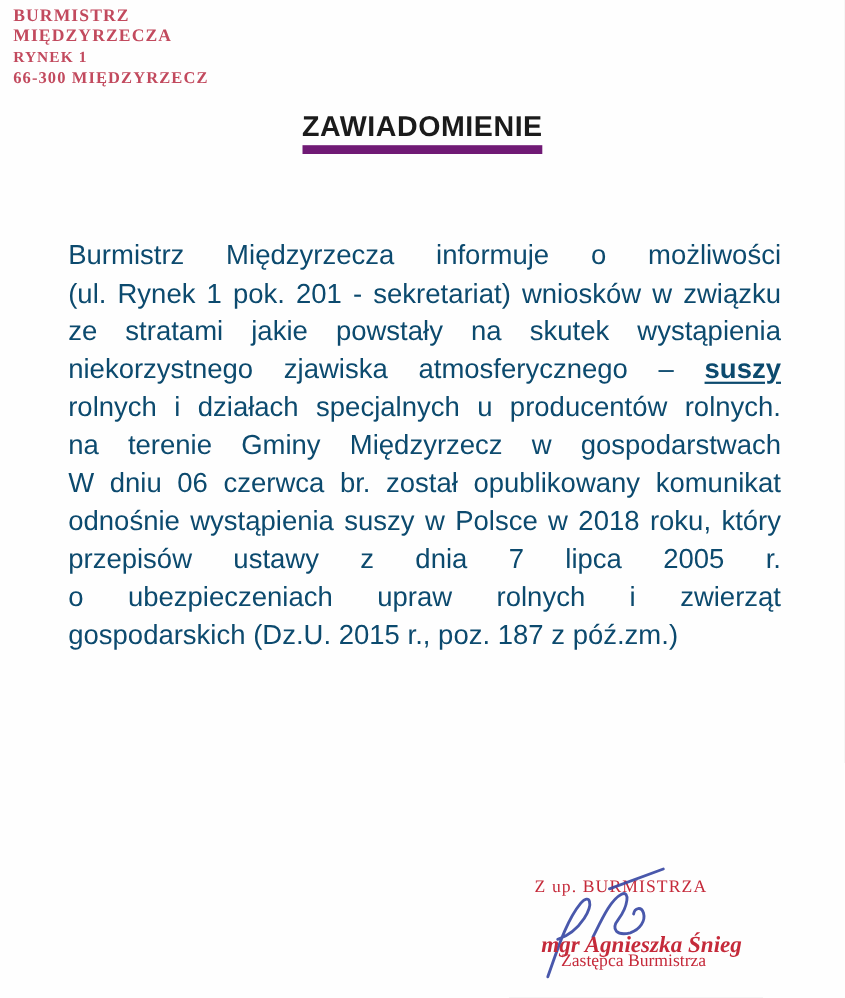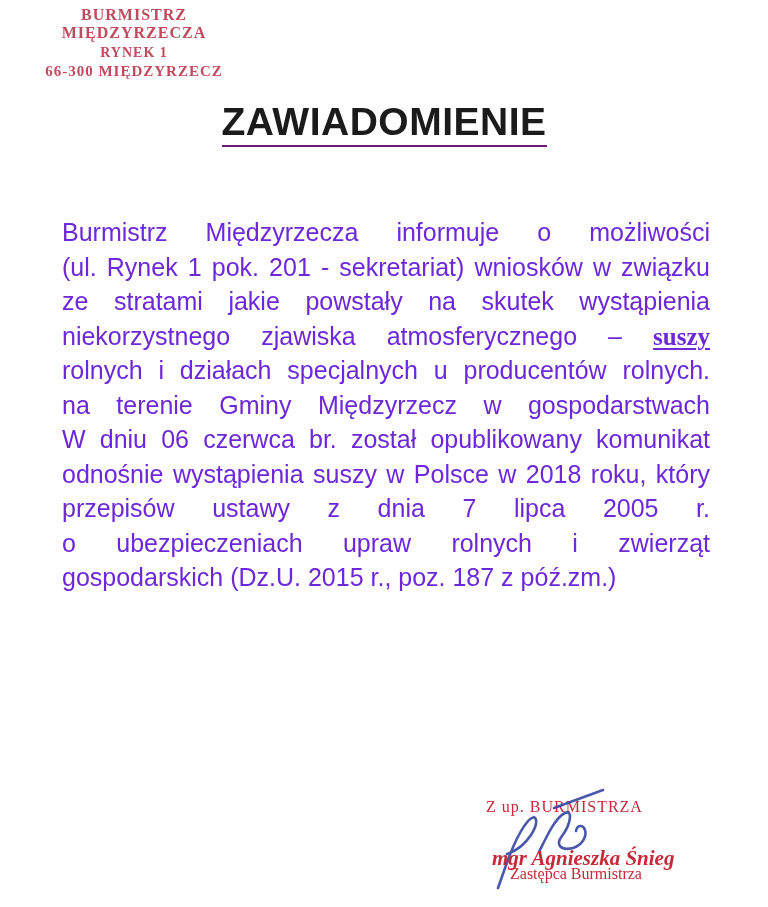--- a/index.html
+++ b/index.html
@@ -15,72 +15,71 @@
     overflow: hidden;
     color: #1f1f1f;
   }
 
   
   .stamp {
     position: absolute;
     left: 12px;
     top: 6px;
     width: 244px;
-    text-align: center;
+    text-align: left;
     font-family: "Liberation Serif", "DejaVu Serif", serif;
     font-weight: 700;
     color: #c24a5e;
     letter-spacing: 1px;
     line-height: 1.15;
   }
   .stamp .l1 { font-size: 16px; }
   .stamp .l2 { font-size: 14px; margin-top: 2px; }
   .stamp .l3 { font-size: 15px; margin-top: 2px; }
 
   
   .title-wrap {
     position: absolute;
     left: 0; right: 0;
     top: 100px;
     text-align: center;
   }
   .title-text {
     display: inline-block;
-    font-size: 39px;
+    font-size: 26px;
     font-weight: 700;
     letter-spacing: 0.5px;
-    border-bottom: 2px solid #701a75;
+    border-bottom: 8px solid #701a75;
     padding-bottom: 1px;
     color: #1b1b1b;
   }
 
   
   .body-text {
     position: absolute;
     left: 62px;
     top: 215px;
     width: 648px;
     font-size: 25px;
-    color: #6d28d9;
+    color: #0c4a6e;
   }
   .line {
     height: 34.5px;
     line-height: 34.5px;
     overflow: hidden;
     text-align: justify;
     text-align-last: justify;
     white-space: normal;
   }
   .line.last { text-align-last: left; }
   .kw {
     font-weight: 700;
     text-decoration: underline;
     text-decoration-thickness: 2px;
     text-underline-offset: 3px;
-    font-family: Liberation Serif, serif;
   }
 
   
   .sig {
     position: absolute;
     left: 482px;
     top: 796px;
     width: 175px;
     height: 105px;
     font-family: "Liberation Serif", "DejaVu Serif", serif;

